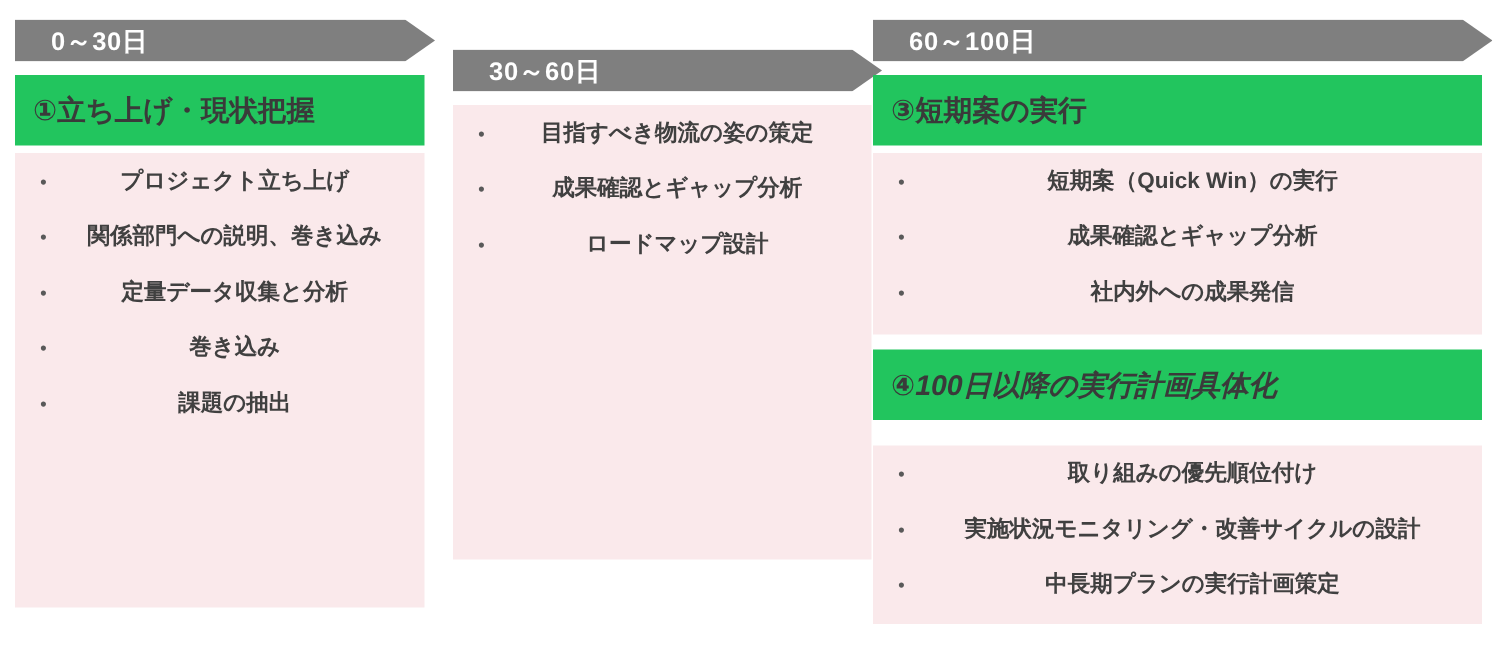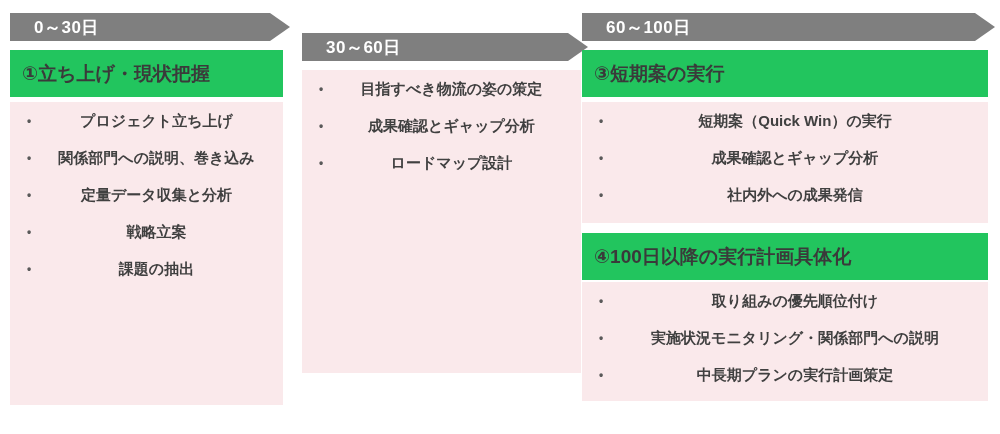--- a/index.html
+++ b/index.html
@@ -56,21 +56,21 @@
   }
   .block-body {
     background: #fae9eb;
     box-sizing: border-box;
     padding: 9px 10px 0 8px;
     flex: 0 0 auto;
   }
   .body-tall   { height: 303px; }
   .body-short1 { height: 121px; margin-bottom: 10px; }
   .body-short2 { height: 119px; }
-  .hdr-2nd     { margin-bottom: 2px; }
+  .hdr-2nd     { margin-bottom: 17px; font-style: italic; }
 
   .bullet-list {
     list-style: none;
     margin: 0;
     padding: 0;
   }
   .bullet-item {
     display: flex;
     align-items: flex-start;
     margin-bottom: 17px;
@@ -110,21 +110,21 @@
         <li class="bullet-item">
           <span class="bullet-dot">•</span>
           <span class="bullet-text">関係部門への説明、巻き込み</span>
         </li>
         <li class="bullet-item">
           <span class="bullet-dot">•</span>
           <span class="bullet-text">定量データ収集と分析</span>
         </li>
         <li class="bullet-item">
           <span class="bullet-dot">•</span>
-          <span class="bullet-text">戦略立案</span>
+          <span class="bullet-text">巻き込み</span>
         </li>
         <li class="bullet-item">
           <span class="bullet-dot">•</span>
           <span class="bullet-text">課題の抽出</span>
         </li>
       </ul>
     </div>
   </div>
 
   <div class="col col-2">
@@ -176,21 +176,21 @@
       <span>④100日以降の実行計画具体化</span>
     </div>
     <div class="block-body body-short2">
       <ul class="bullet-list">
         <li class="bullet-item">
           <span class="bullet-dot">•</span>
           <span class="bullet-text">取り組みの優先順位付け</span>
         </li>
         <li class="bullet-item">
           <span class="bullet-dot">•</span>
-          <span class="bullet-text">実施状況モニタリング・関係部門への説明</span>
+          <span class="bullet-text">実施状況モニタリング・改善サイクルの設計</span>
         </li>
         <li class="bullet-item">
           <span class="bullet-dot">•</span>
           <span class="bullet-text">中長期プランの実行計画策定</span>
         </li>
       </ul>
     </div>
   </div>
 
 </div>

